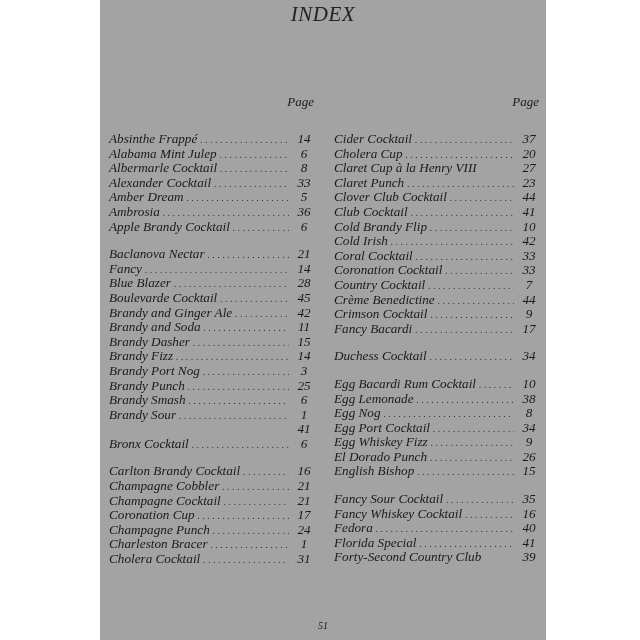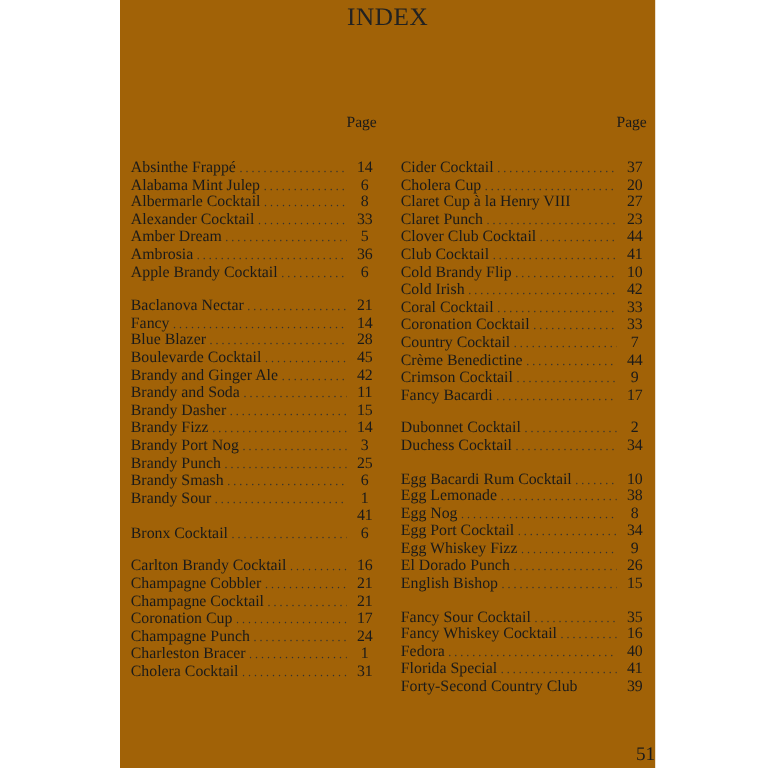--- a/index.html
+++ b/index.html
@@ -2,21 +2,22 @@
 <html><head>
   <meta charset="utf-8">
   <style>
     html, body { margin: 0; padding: 0; }
     body {
       width: 640px; height: 640px; background: #ffffff; position: relative; overflow: hidden;
       font-family: "Liberation Serif", "DejaVu Serif", serif; color: #1a1a1a;
     }
     .paper {
       position: absolute; left: 100px; top: 0; width: 446px; height: 640px;
-      background: #a16207;
+      background: #a3a3a3;
+      font-style: italic;
     }
     .title {
       position: absolute; left: 0; right: 0; top: 2px; text-align: center;
       font-size: 21px; letter-spacing: 0.5px; color: #222;
     }
     .col { position: absolute; top: 94px; width: 206px; }
     .col.left { left: 9px; }
     .col.right { left: 234px; }
     .page-hdr { text-align: right; font-size: 13px; height: 16px; line-height: 16px; padding-right: 1px; }
     .entry {
@@ -26,21 +27,21 @@
     .entry .name { flex: 0 0 auto; }
     .entry .dots {
       flex: 1 1 auto; overflow: hidden; margin: 0 4px 0 3px; letter-spacing: 2.2px;
       font-size: 10px; color: #333;
     }
     .entry .dots::before { content: ". . . . . . . . . . . . . . . . . . . . . . . . . . . . . . . . ."; letter-spacing: 0; }
     .entry .num { flex: 0 0 22px; text-align: center; margin-top: 22px; }
     .entry.nodots .dots::before { content: ""; }
     .gap { height: 13px; }
     .folio {
-      position: absolute; left: 0; right: 0; top: 620px; text-align: right; font-size: 16px;
+      position: absolute; left: 0; right: 0; top: 620px; text-align: center; font-size: 10px;
     }
   </style>
 </head>
 <body>
 
 <div class="paper">
   <div class="title">INDEX</div>
 
   <div class="col left">
     <div class="page-hdr">Page</div>
@@ -257,25 +258,20 @@
           <span class="dots"></span>
           <span class="num">9</span>
         </div>
         <div class="entry">
           <span class="name">Fancy Bacardi</span>
           <span class="dots"></span>
           <span class="num">17</span>
         </div>
         <div class="gap"></div>
         <div class="entry">
-          <span class="name">Dubonnet Cocktail</span>
-          <span class="dots"></span>
-          <span class="num">2</span>
-        </div>
-        <div class="entry">
           <span class="name">Duchess Cocktail</span>
           <span class="dots"></span>
           <span class="num">34</span>
         </div>
         <div class="gap"></div>
         <div class="entry">
           <span class="name">Egg Bacardi Rum Cocktail</span>
           <span class="dots"></span>
           <span class="num">10</span>
         </div>

